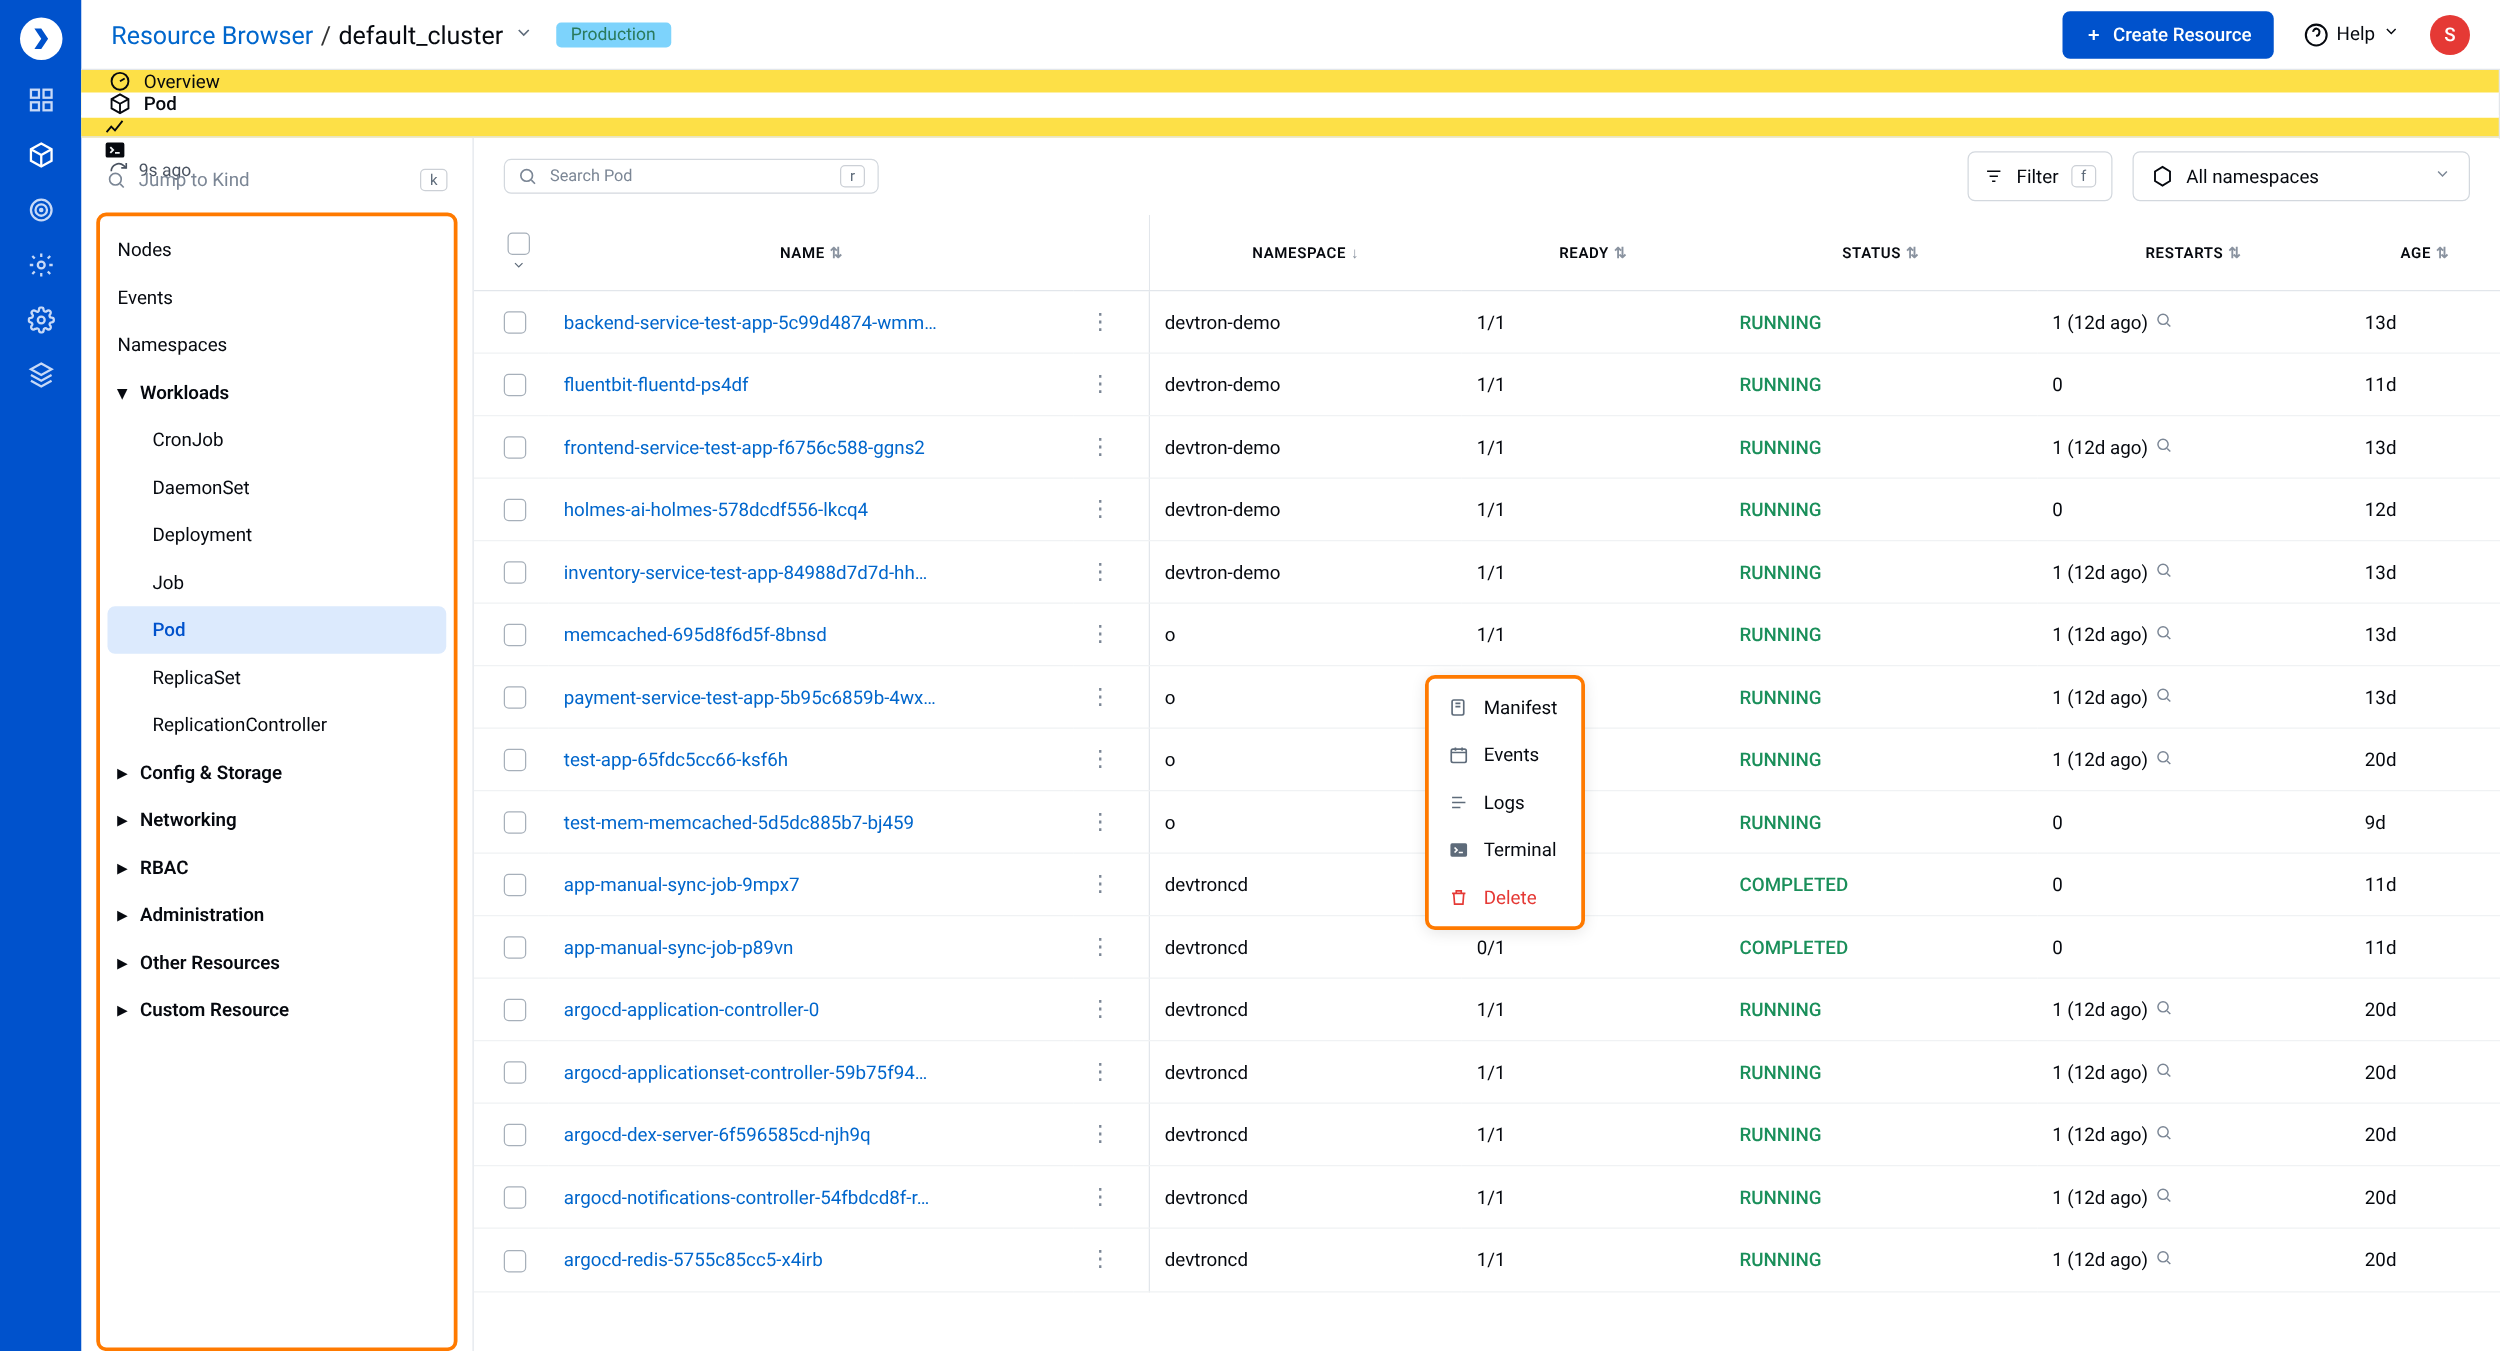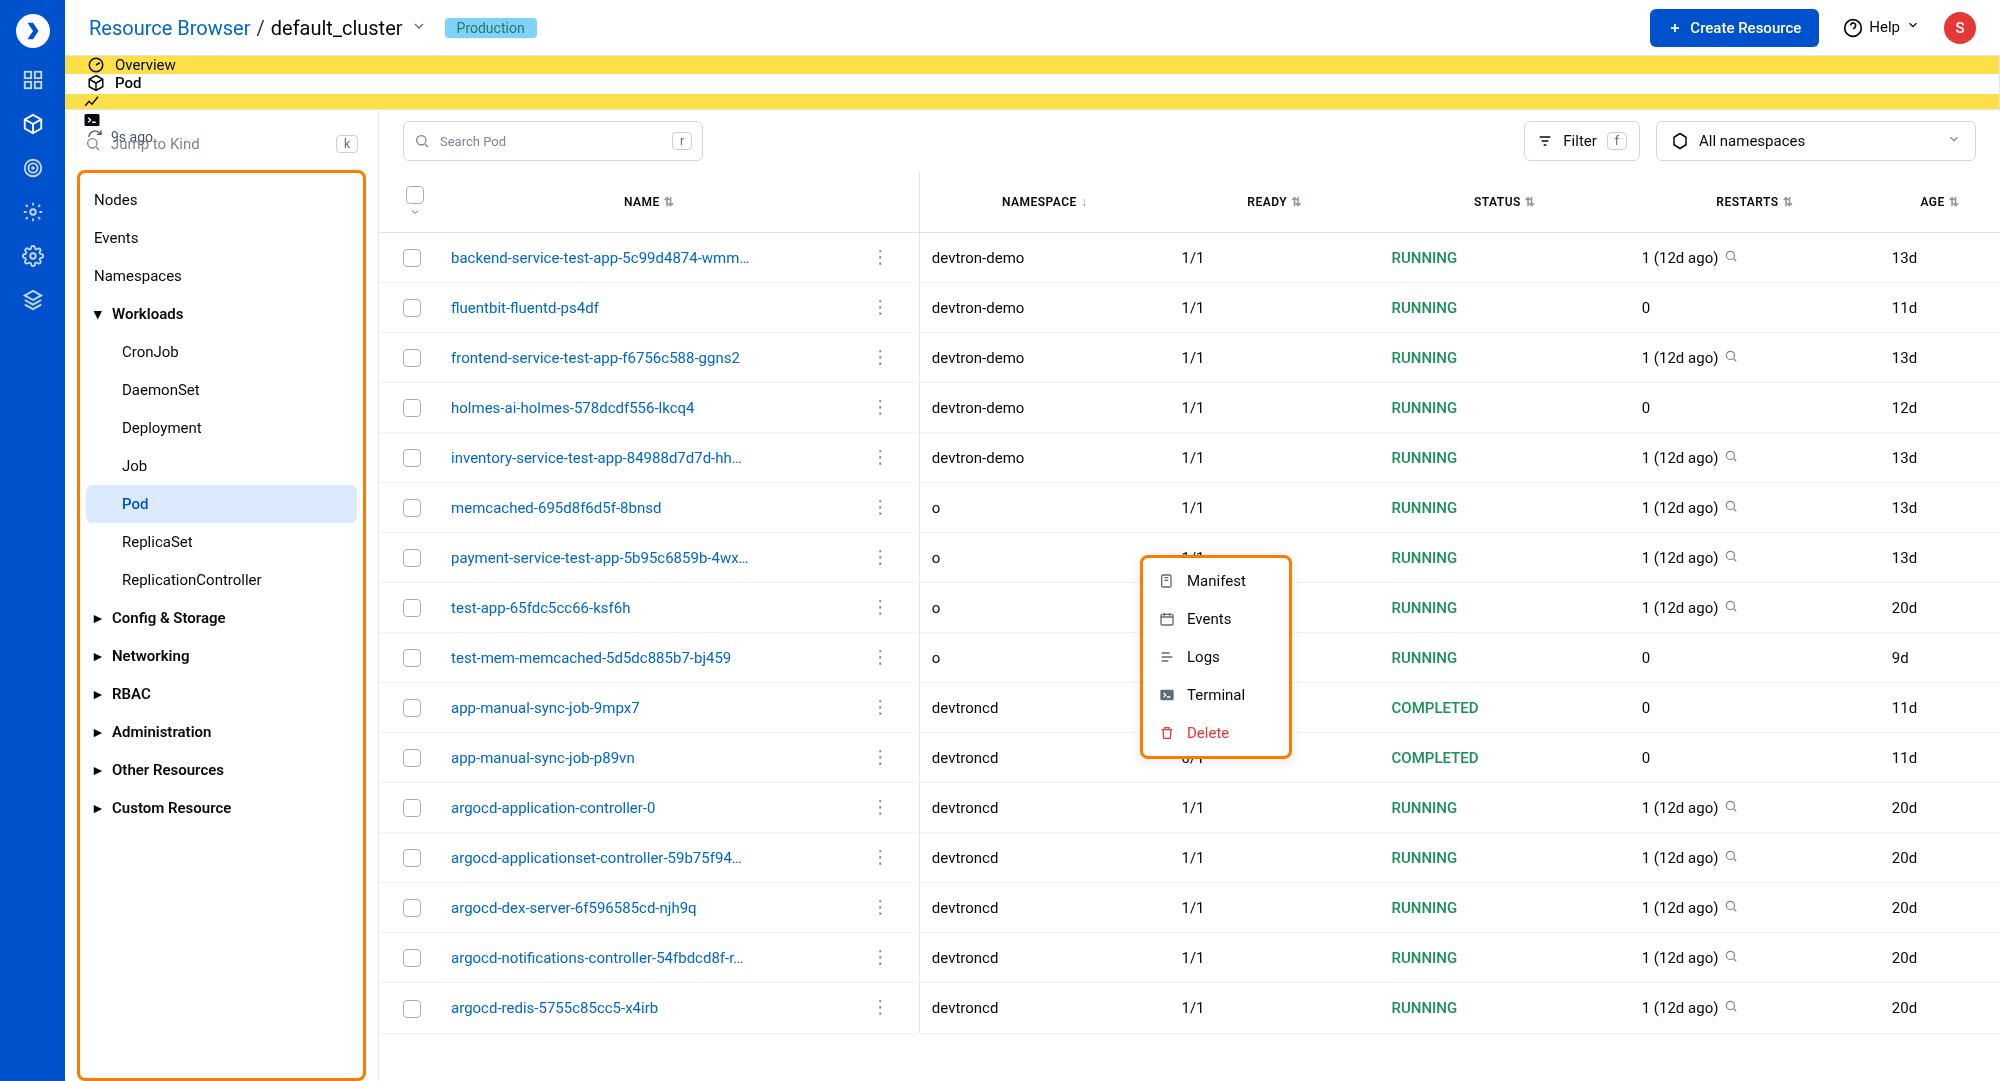--- a/index.html
+++ b/index.html
@@ -46,23 +46,23 @@
 .highlight-box { border:3px solid #ff7a00; border-radius:8px; padding:8px 0 8px 0; margin-top:6px; flex:1; overflow-y:auto; }
 .side-item { padding:10px 14px; font-size:15px; color:#06090f; cursor:pointer; display:flex; align-items:center; gap:8px; }
 .side-item.group { font-weight:600; }
 .side-item.group .caret { width:10px; }
 .side-child { padding:10px 14px 10px 36px; font-size:15px; color:#06090f; cursor:pointer; border-radius:6px; margin:0 6px; }
 .side-child.active { background:#dceafd; color:#0052cc; font-weight:500; }
 
 
 .content { flex:1; display:flex; flex-direction:column; overflow:hidden; }
 .filterbar { height:62px; display:flex; align-items:center; padding:0 24px; gap:16px; }
-.search-box { display:flex; align-items:center; gap:10px; border:1px solid #d3d8de; border-radius:6px; height:40px; width:300px; padding:4px 10px; color:#7b8695; }
+.search-box { display:flex; align-items:center; gap:10px; border:1px solid #d3d8de; border-radius:6px; height:28px; width:300px; padding:4px 10px; color:#7b8695; }
 .filter-btn { margin-left:auto; display:flex; align-items:center; gap:10px; border:1px solid #d3d8de; border-radius:6px; height:40px; padding:0 12px; font-size:15px; cursor:pointer; }
-.ns-btn { display:flex; align-items:center; gap:10px; border:1px solid #d3d8de; border-radius:6px; height:40px; padding:0 14px; width:320px; font-size:15px; cursor:pointer; color:#06090f; }
+.ns-btn { display:flex; align-items:center; gap:10px; border:1px solid #d3d8de; border-radius:6px; height:40px; padding:0 14px; width:270px; font-size:15px; cursor:pointer; color:#06090f; }
 .ns-btn .chev-down { margin-left:auto; color:#7b8695; }
 
 
 .table-wrap { flex:1; overflow:auto; position:relative; }
 table { width:100%; border-collapse:collapse; }
 thead th { text-align:center; font-size:12px; font-weight:600; letter-spacing:.5px; color:#06090f; padding:14px 12px; border-bottom:1px solid #e2e6eb; background:#fff; position:sticky; top:0; }
 thead th .sort { margin-left:4px; color:#8a93a0; }
 tbody td { padding:15px 12px; border-bottom:1px solid #f0f2f4; font-size:15px; color:#06090f; vertical-align:middle; }
 tbody td.name-cell { max-width:370px; white-space:nowrap; overflow:hidden; text-overflow:ellipsis; }
 tbody td.name-cell a { color:#0066cc; text-decoration:none; }
@@ -77,21 +77,21 @@
 .col-ns { width:250px; }
 .col-ready { width:210px; }
 .col-status { width:250px; }
 .col-restarts { width:250px; }
 .col-age { width:120px; }
 
 
 td.name-col-sep, th.name-col-sep { border-right:1px solid #e2e6eb; }
 
 
-.ctx-menu { position:absolute; left:761px; top:383px; width:152px; background:#fff; border:3px solid #ff7a00; border-radius:8px; box-shadow:0 2px 12px rgba(0,0,0,.1); z-index:50; padding:4px 0; }
+.ctx-menu { position:absolute; left:761px; top:368px; width:128px; background:#fff; border:3px solid #ff7a00; border-radius:8px; box-shadow:0 2px 12px rgba(0,0,0,.1); z-index:50; padding:4px 0; }
 .ctx-item { display:flex; align-items:center; gap:12px; padding:10px 16px; font-size:15px; color:#06090f; cursor:pointer; }
 .ctx-item.danger { color:#e53935; }
 .ctx-item .ci-icon { width:16px; height:16px; display:flex; align-items:center; justify-content:center; color:#5e6b7a; }
 .ctx-item.danger .ci-icon { color:#e53935; }
 </style>
 </head>
 <body>
 
 <div class="app-root" id="app-root" style="transform: scale(1);">
 

